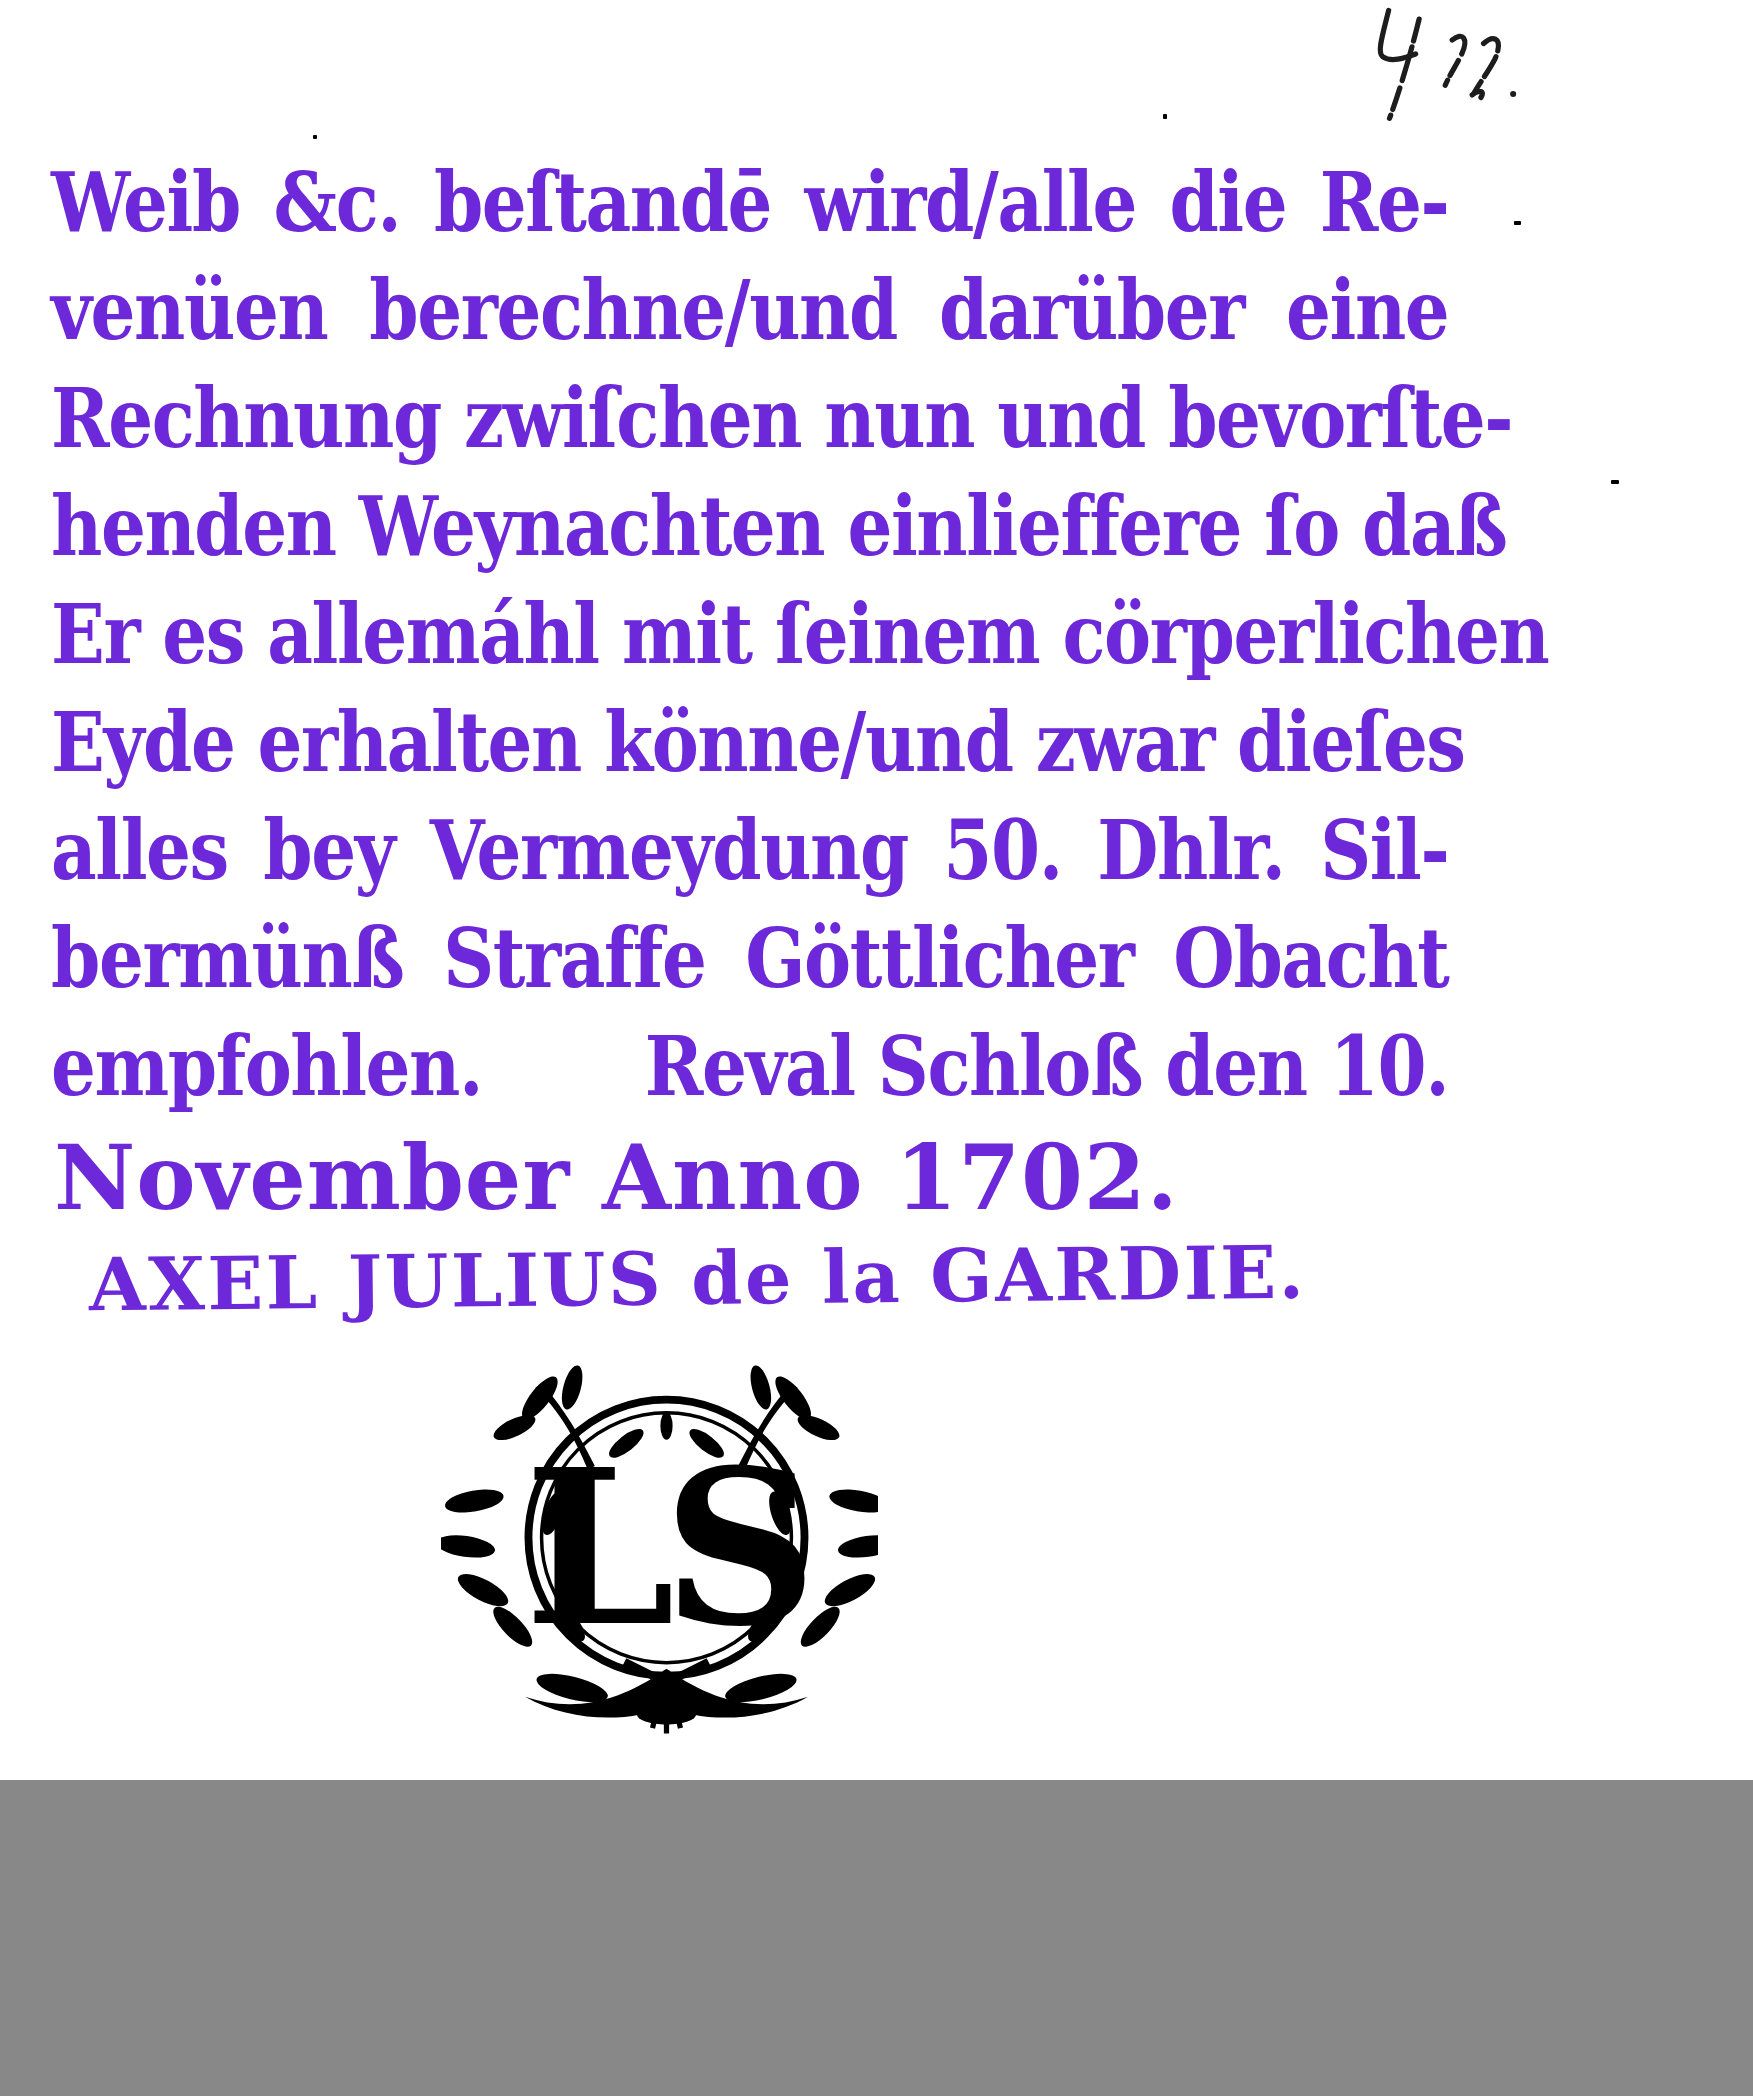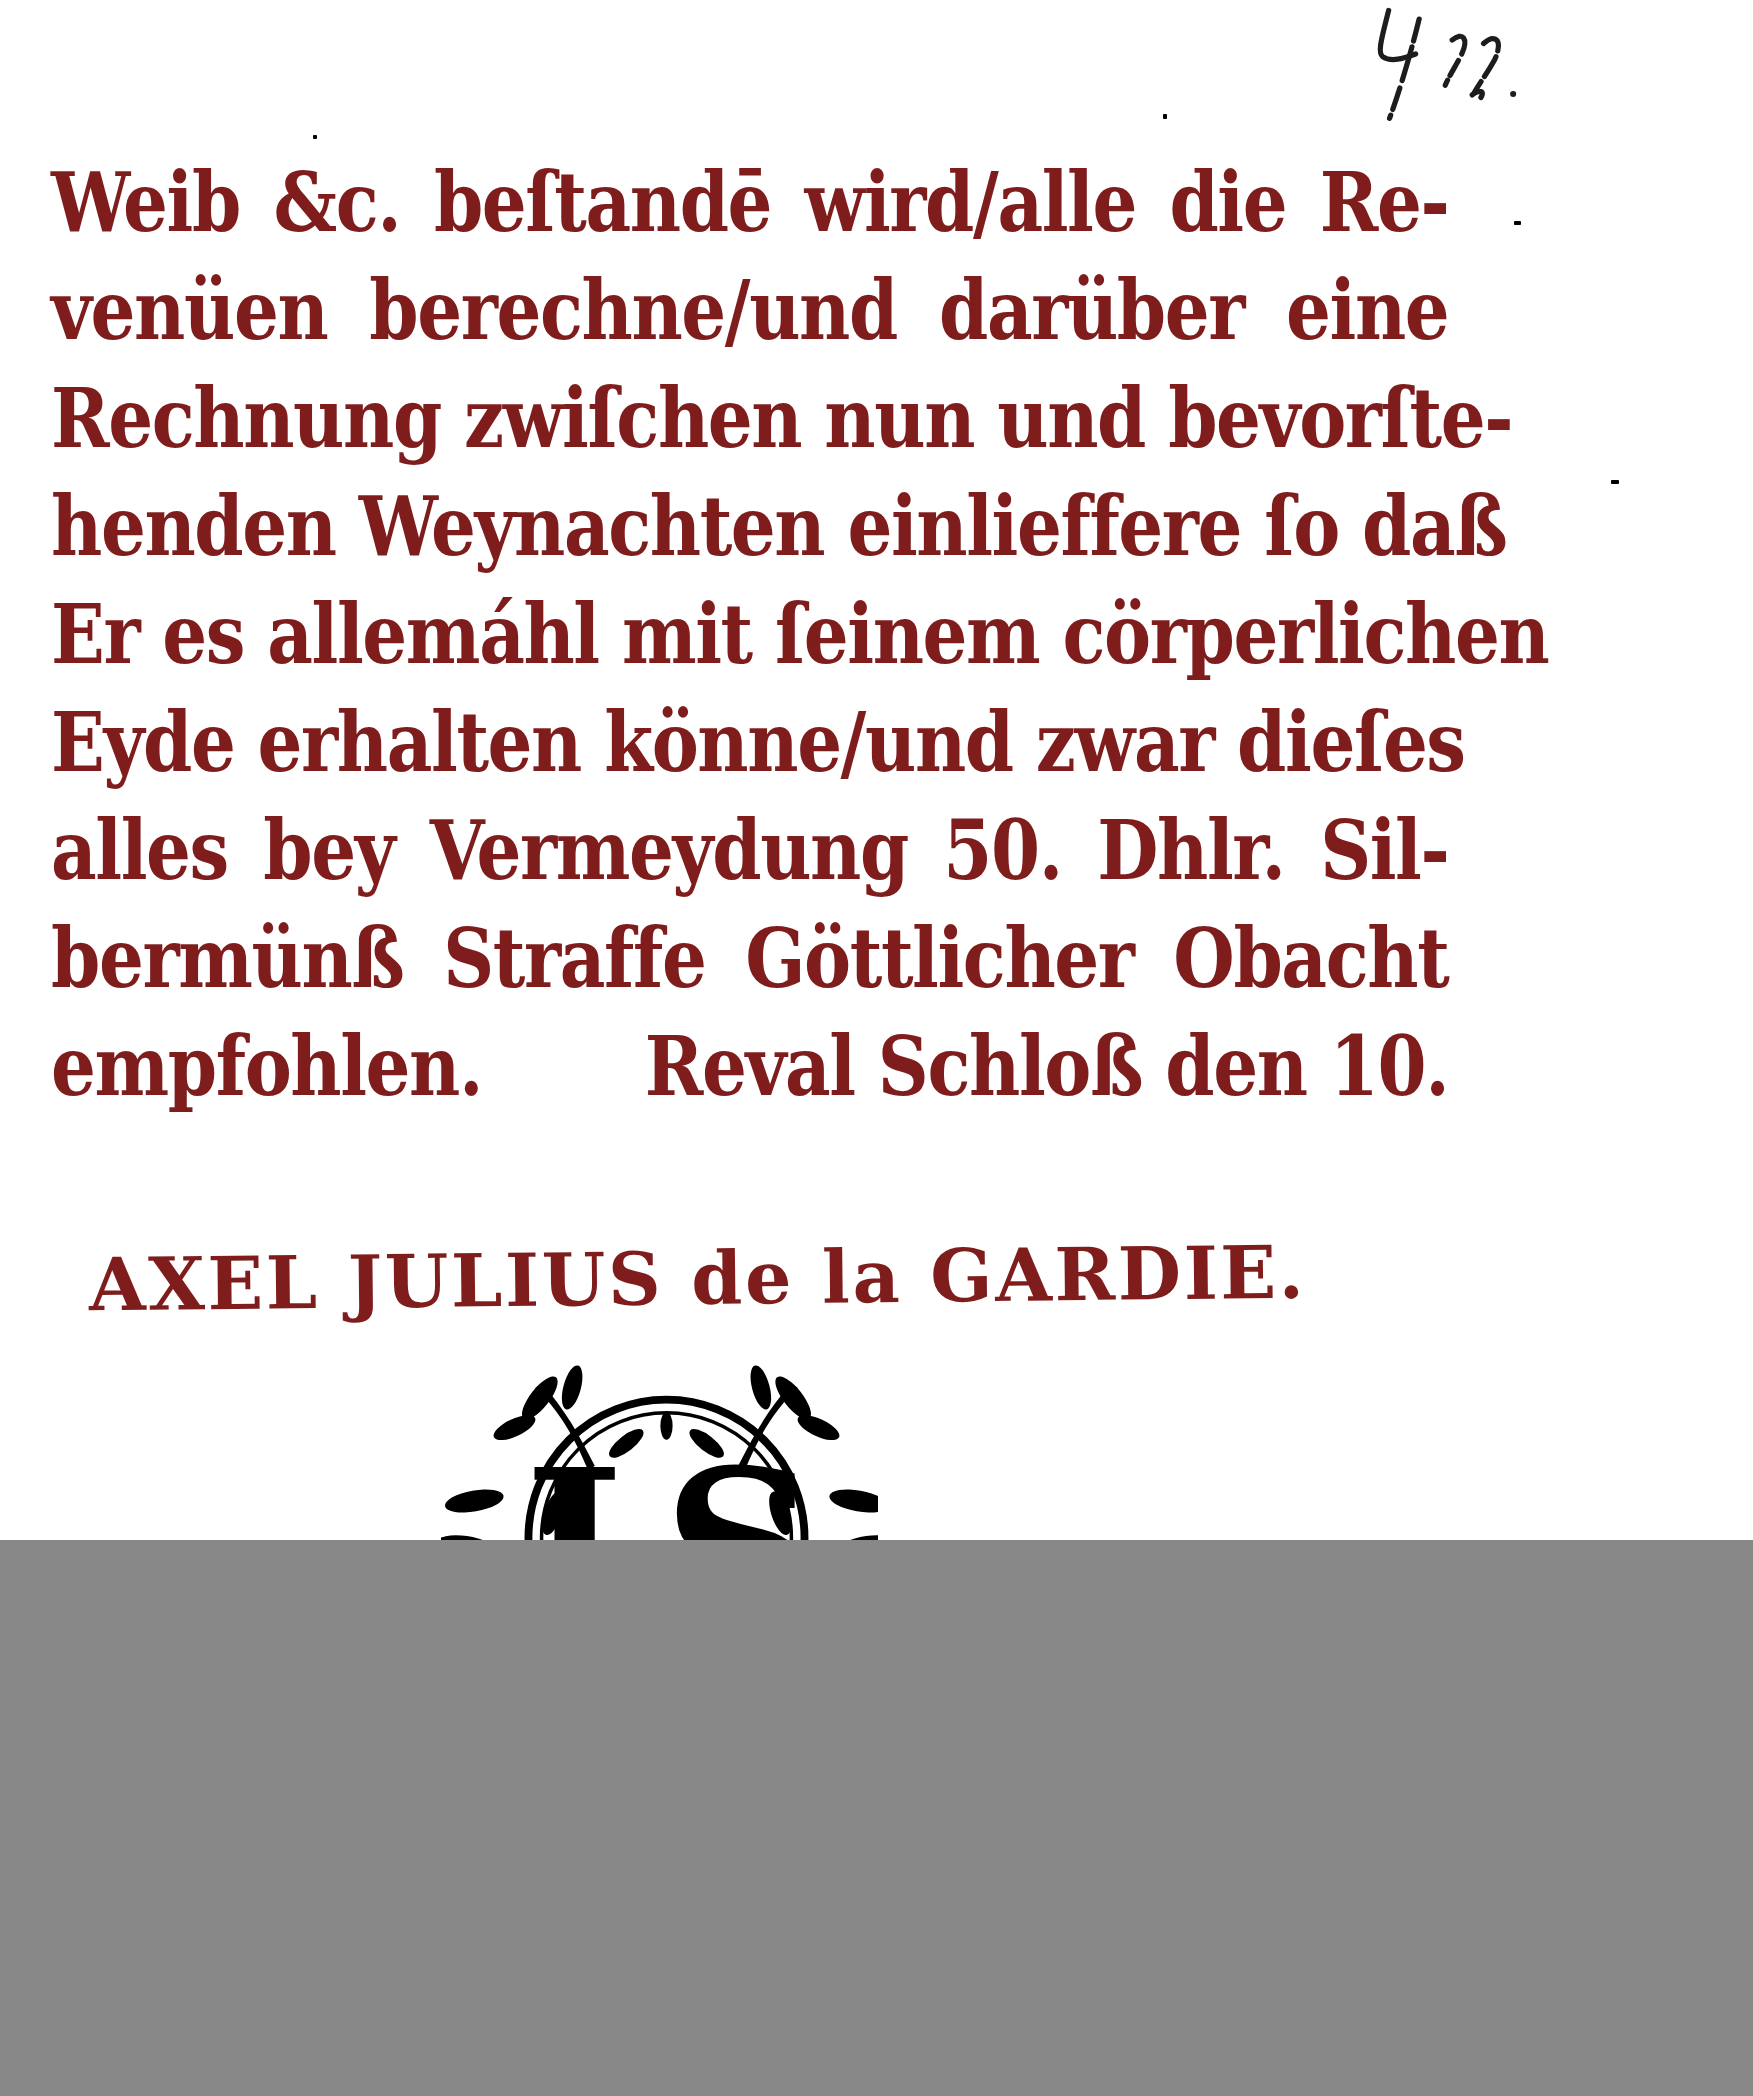--- a/index.html
+++ b/index.html
@@ -1,22 +1,22 @@
 <!DOCTYPE html>
 <html style="font-size:14px"><head>
 <meta charset="utf-8">
 <style>
   html,body{margin:0;padding:0;background:#888;}
   .page{
     position:relative;
-    width:1754px;height:1540px;
+    width:1754px;height:1780px;
     background:#ffffff;
     overflow:hidden;
     font-family:"DejaVu Serif", serif;
-    color:#7f1d1d;
+    color:#6d28d9;
   }
   
   .textblock{
     position:absolute;
     left:51px; top:148px;
     width:1642px;
     transform:scaleX(0.851);
     transform-origin:0 0;
   }
   .fl{
@@ -107,20 +107,21 @@
     <div class="fl">Er es allemáhl mit ſeinem cörperlichen</div>
     <div class="fl">Eyde erhalten könne/und zwar dieſes</div>
     <div class="fl">alles bey Vermeydung 50. Dhlr. Sil-</div>
     <div class="fl">bermünß Straffe Göttlicher Obacht</div>
     <div class="fl closing">
       <span>empfohlen.</span>
       <span>Reval Schloß den 10.</span>
     </div>
   </div>
 
+  <div class="date-line">November Anno 1702.</div>
 
   <div class="signature-line">AXEL JULIUS de la GARDIE.</div>
 
   <svg class="seal" viewBox="0 0 500 435">
 
     <circle cx="258" cy="200" r="158" fill="none" stroke="#000" stroke-width="9"></circle>
     <circle cx="258" cy="200" r="143" fill="none" stroke="#000" stroke-width="4"></circle>
     <g fill="#000" stroke="none">
 
       <path d="M168,122 C152,84 136,56 108,28 L116,24 C142,54 158,82 176,118 Z"></path>

